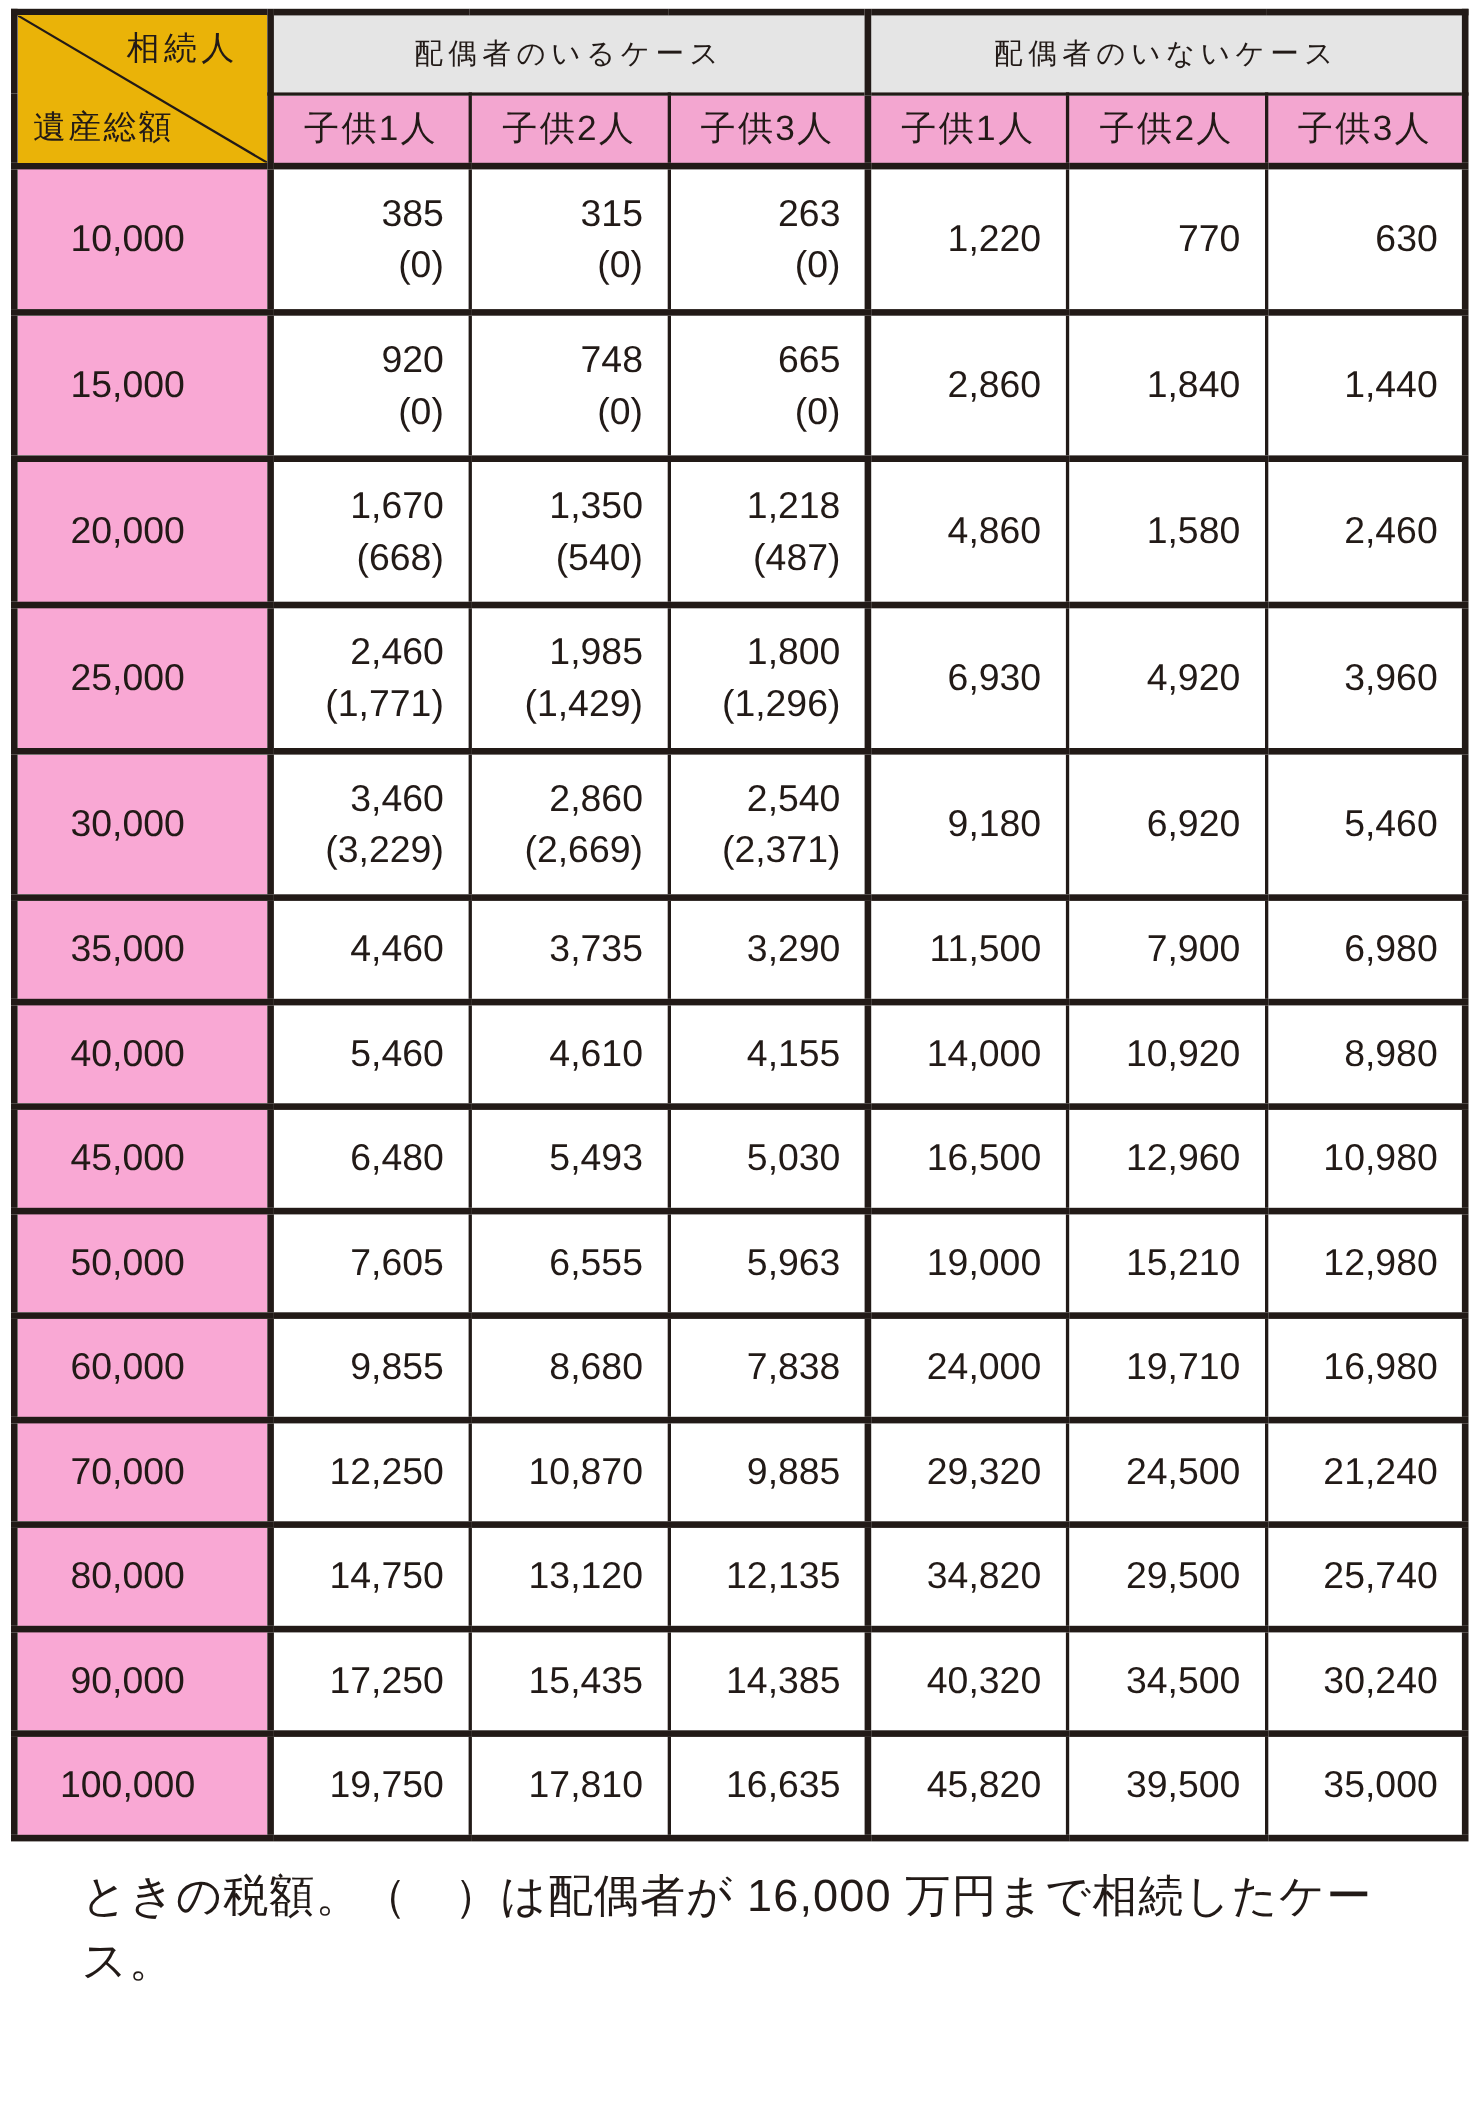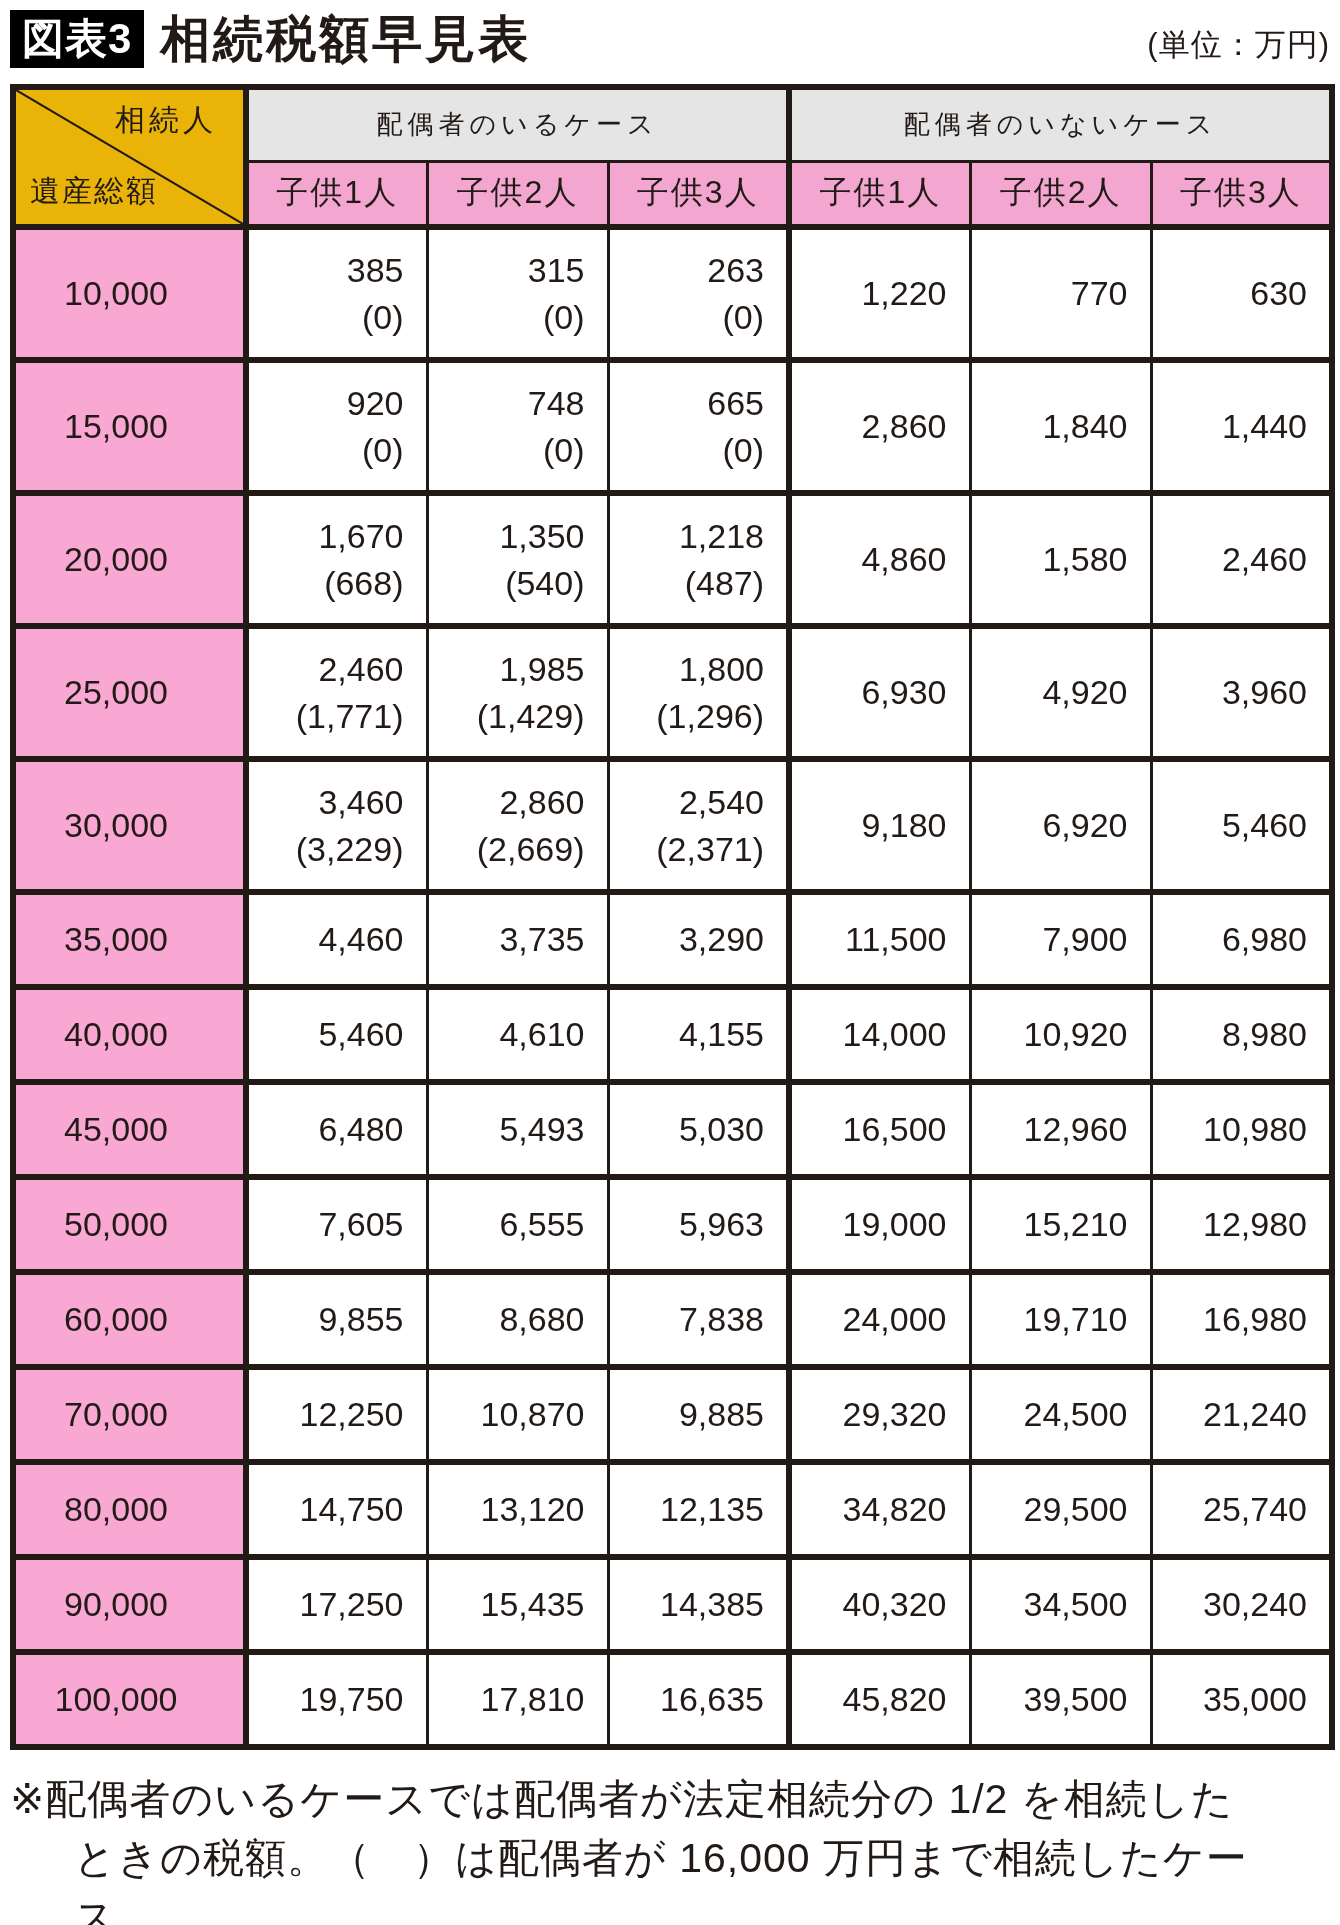--- a/index.html
+++ b/index.html
@@ -135,25 +135,20 @@
     letter-spacing: 1px;
     line-height: 59px;
   }
   .footnote .fn2 { padding-left: 64px; }
 </style>
 </head>
 <body>
 
 <div class="page">
 
-  <div class="title-row">
-    <span class="badge">図表3</span>
-    <span class="title">相続税額早見表</span>
-    <span class="unit">(単位：万円)</span>
-  </div>
 
   <table>
     <colgroup>
       <col style="width:233px">
       <col style="width:181px">
         <col style="width:181px">
         <col style="width:181px">
       <col style="width:181px">
         <col style="width:181px">
         <col style="width:181px">
@@ -348,17 +343,16 @@
           <td class="val">17,810</td>
           <td class="val">16,635</td>
           <td class="val gdiv">45,820</td>
           <td class="val">39,500</td>
           <td class="val">35,000</td>
         </tr>
       </tbody>
   </table>
 
   <div class="footnote">
-    <div>※配偶者のいるケースでは配偶者が法定相続分の 1/2 を相続した</div>
     <div class="fn2">ときの税額。（　）は配偶者が 16,000 万円まで相続したケース。</div>
   </div>
 
 </div>
 
 </body></html>

